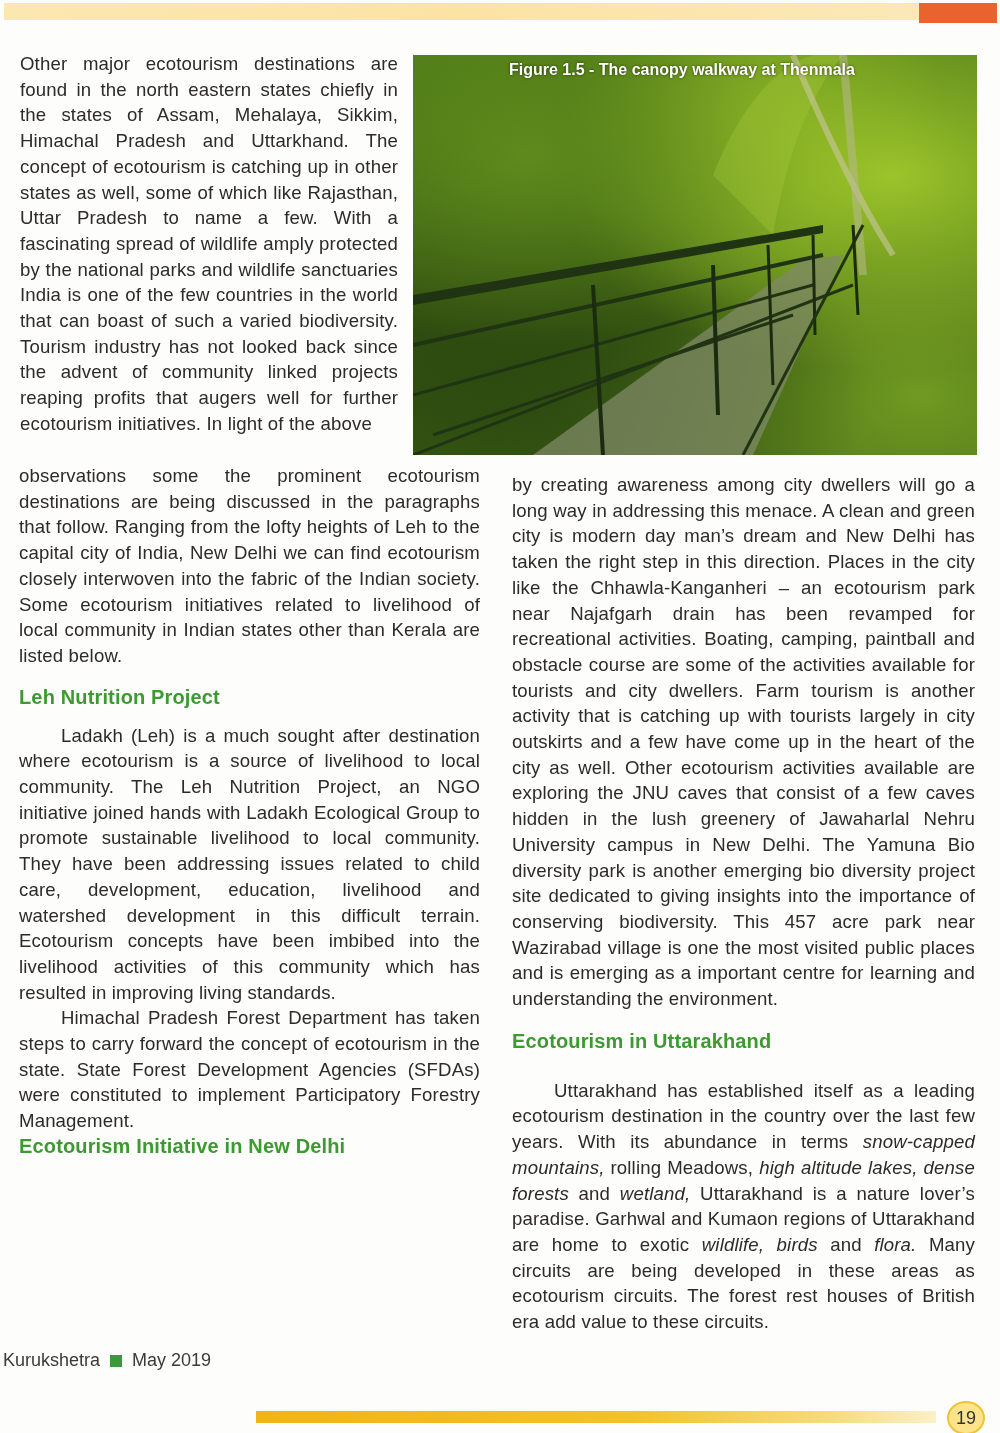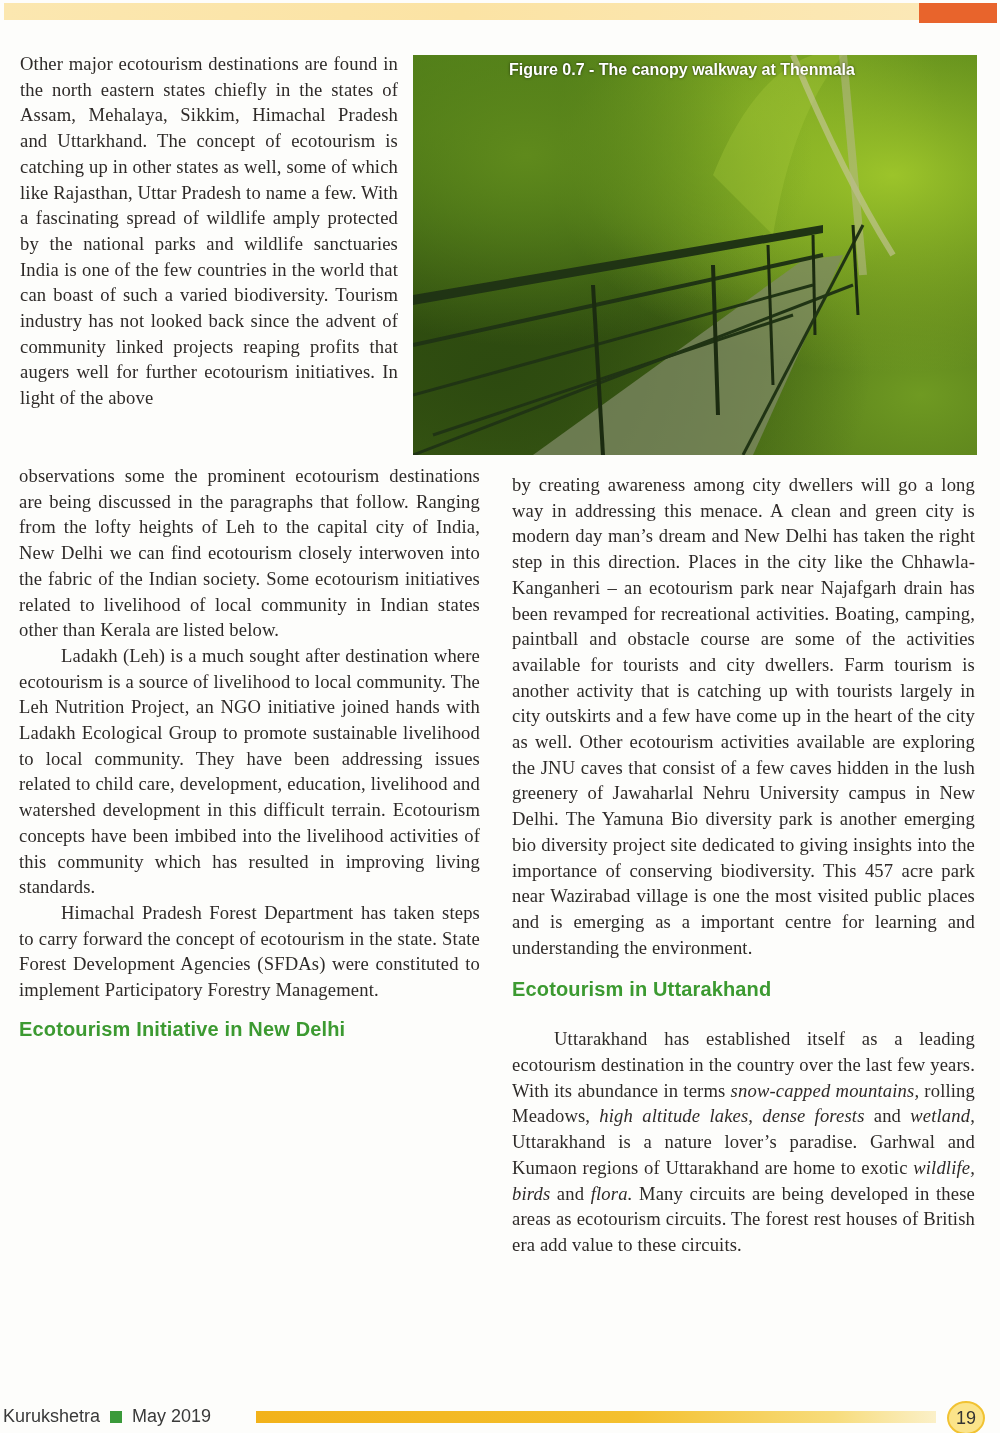--- a/index.html
+++ b/index.html
@@ -14,59 +14,59 @@
     background:linear-gradient(90deg,#fbe7b0 0%,#fbe3a4 50%,#fbe8b6 100%);
   }
   .top-accent {
     position:absolute; left:919px; top:3px; width:78px; height:20px;
     background:#e8642c;
   }
   .col-text {
     font-size:18.6px; line-height:25.7px; text-align:justify;
     letter-spacing:0.15px;
   }
-  .col-text p { margin:0;font-family:Liberation Serif, serif; }
+  .col-text p { margin:0; }
   .indent { text-indent:42px; }
   .left-top {
     position:absolute; left:20px; top:51px; width:378px;
   }
   .left-main {
     position:absolute; left:19px; top:463px; width:461px;
   }
   .right-main {
     position:absolute; left:512px; top:472px; width:463px;
   }
   h2 {
     color:#3c9a31; font-size:20px; line-height:25px; font-weight:bold;
     margin:0;
   }
   .h-leh { margin-top:16px; margin-bottom:13px; }
   .h-him { margin-top:15px; margin-bottom:12px; }
-  .h-del { margin-top:14px; margin-bottom:11px; }
+  .h-del { margin-bottom:11px; }
   .h-utt { margin-top:17px; margin-bottom:24px; }
   .figure {
     position:absolute; left:413px; top:55px; width:564px; height:400px;
     overflow:hidden;
     background:
       radial-gradient(ellipse at 20% 25%, #5f8a1c 0%, transparent 45%),
       radial-gradient(ellipse at 85% 30%, #9cc42a 0%, transparent 50%),
       radial-gradient(ellipse at 60% 15%, #7aa322 0%, transparent 40%),
       radial-gradient(ellipse at 15% 80%, #2d4a10 0%, transparent 55%),
       radial-gradient(ellipse at 90% 85%, #6f9a22 0%, transparent 50%),
       linear-gradient(180deg,#4c7a18 0%,#3f6914 40%,#34520f 70%,#3e5e14 100%);
   }
   .figure svg { position:absolute; left:0; top:0; }
   .caption {
     position:absolute; left:96px; top:6px;
     color:#ffffff; font-weight:bold; font-size:16px;
     text-shadow:0 0 3px rgba(0,0,0,0.6);
     white-space:nowrap;
   }
   .footer-left {
-    position:absolute; left:3px; top:1406px; font-size:18px; color:#3a3a3a;
+    position:absolute; left:3px; top:1350px; font-size:18px; color:#3a3a3a;
     display:flex; align-items:center;
   }
   .footer-sq {
     display:inline-block; width:12px; height:12px; background:#3a9a3a;
     margin:0 10px;
   }
   .footer-bar {
     position:absolute; left:256px; top:1411px; width:680px; height:12px;
     background:linear-gradient(90deg,#f2b21a 0%,#f4c02e 55%,#f7dc7c 85%,#fbf0c8 100%);
   }
@@ -98,26 +98,27 @@
     <line x1="0" y1="340" x2="400" y2="230" stroke="#203414" stroke-width="3"></line>
     <line x1="20" y1="380" x2="380" y2="260" stroke="#203414" stroke-width="3"></line>
     <line x1="0" y1="400" x2="440" y2="230" stroke="#203414" stroke-width="3"></line>
     <line x1="180" y1="230" x2="190" y2="400" stroke="#1b2b10" stroke-width="4"></line>
     <line x1="300" y1="210" x2="305" y2="360" stroke="#1b2b10" stroke-width="4"></line>
     <line x1="355" y1="190" x2="360" y2="330" stroke="#1b2b10" stroke-width="3"></line>
     <line x1="400" y1="180" x2="402" y2="280" stroke="#1b2b10" stroke-width="3"></line>
     <line x1="330" y1="400" x2="450" y2="170" stroke="#203414" stroke-width="3"></line>
     <line x1="440" y1="170" x2="445" y2="260" stroke="#1b2b10" stroke-width="3"></line>
   </svg>
-  <div class="caption">Figure 0.7 - The canopy walkway at Thenmala</div>
+  <div class="caption">Figure 1.5 - The canopy walkway at Thenmala</div>
 </div>
 
 <div class="col-text left-main">
   <p>observations some the prominent ecotourism destinations are being discussed in the paragraphs that follow. Ranging from the lofty heights of Leh to the capital city of India, New Delhi we can find ecotourism closely interwoven into the fabric of the Indian society. Some ecotourism initiatives related to livelihood of local community in Indian states other than Kerala are listed below.</p>
 
+  <h2 class="h-leh">Leh Nutrition Project</h2>
   <p class="indent">Ladakh (Leh) is a much sought after destination where ecotourism is a source of livelihood to local community. The Leh Nutrition Project, an NGO initiative joined hands with Ladakh Ecological Group to promote sustainable livelihood to local community. They have been addressing issues related to child care, development, education, livelihood and watershed development in this difficult terrain. Ecotourism concepts have been imbibed into the livelihood activities of this community which has resulted in improving living standards.</p>
 
   <p class="indent">Himachal Pradesh Forest Department has taken steps to carry forward the concept of ecotourism in the state. State Forest Development Agencies (SFDAs) were constituted to implement Participatory Forestry Management.</p>
 
   <h2 class="h-del">Ecotourism Initiative in New Delhi</h2>
 </div>
 
 <div class="col-text right-main">
   <p>by creating awareness among city dwellers will go a long way in addressing this menace. A clean and green city is modern day man’s dream and New Delhi has taken the right step in this direction. Places in the city like the Chhawla-Kanganheri – an ecotourism park near Najafgarh drain has been revamped for recreational activities. Boating, camping, paintball and obstacle course are some of the activities available for tourists and city dwellers. Farm tourism is another activity that is catching up with tourists largely in city outskirts and a few have come up in the heart of the city as well. Other ecotourism activities available are exploring the JNU caves that consist of a few caves hidden in the lush greenery of Jawaharlal Nehru University campus in New Delhi. The Yamuna Bio diversity park is another emerging bio diversity project site dedicated to giving insights into the importance of conserving biodiversity. This 457 acre park near Wazirabad village is one the most visited public places and is emerging as a important centre for learning and understanding the environment.</p>
 

